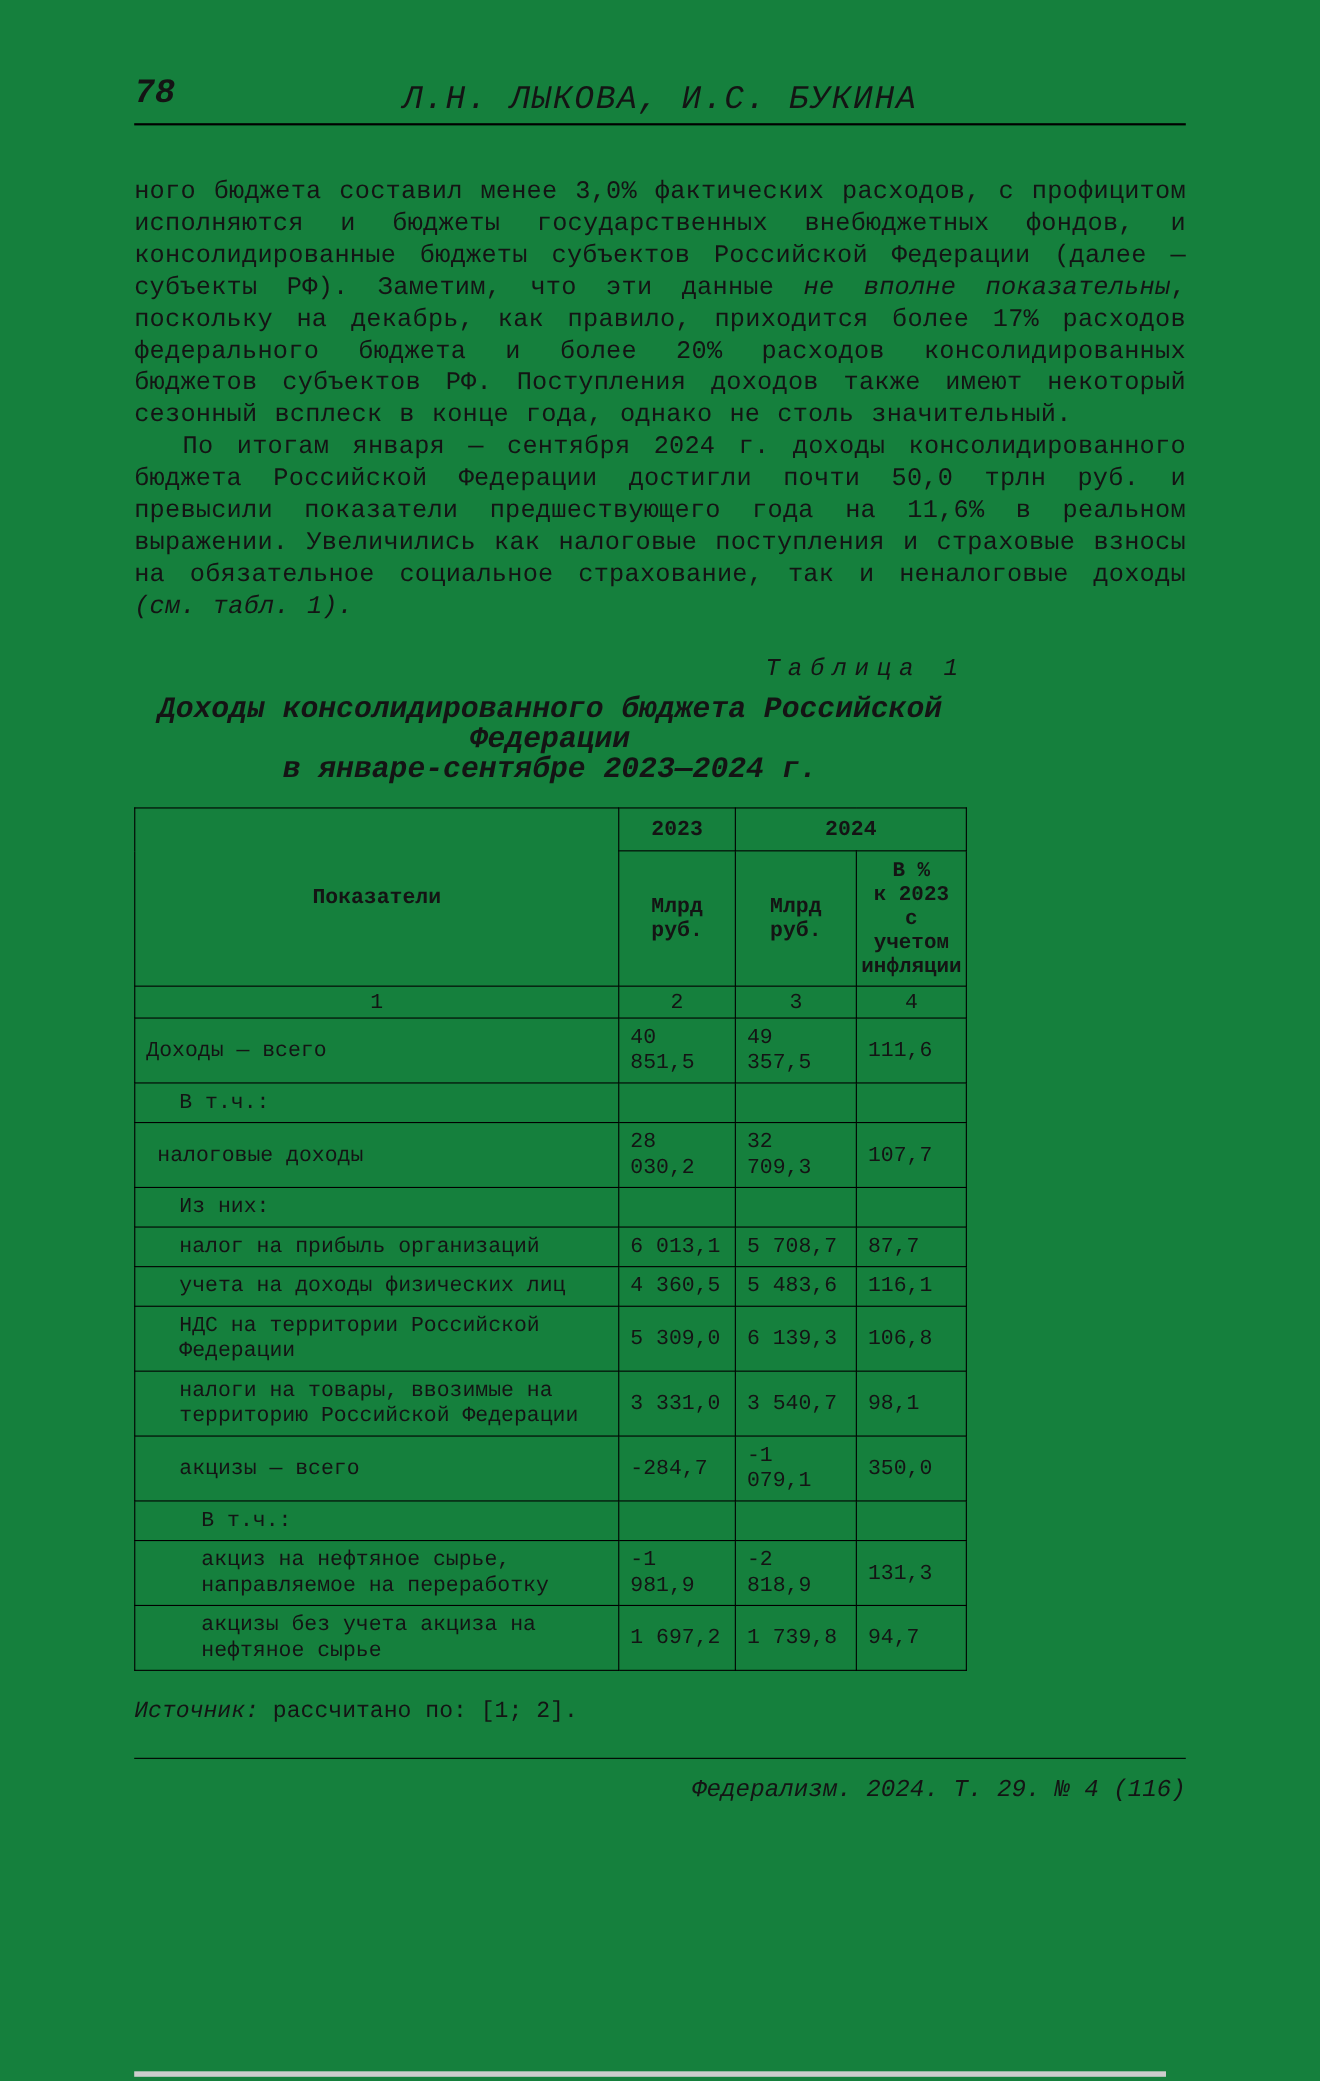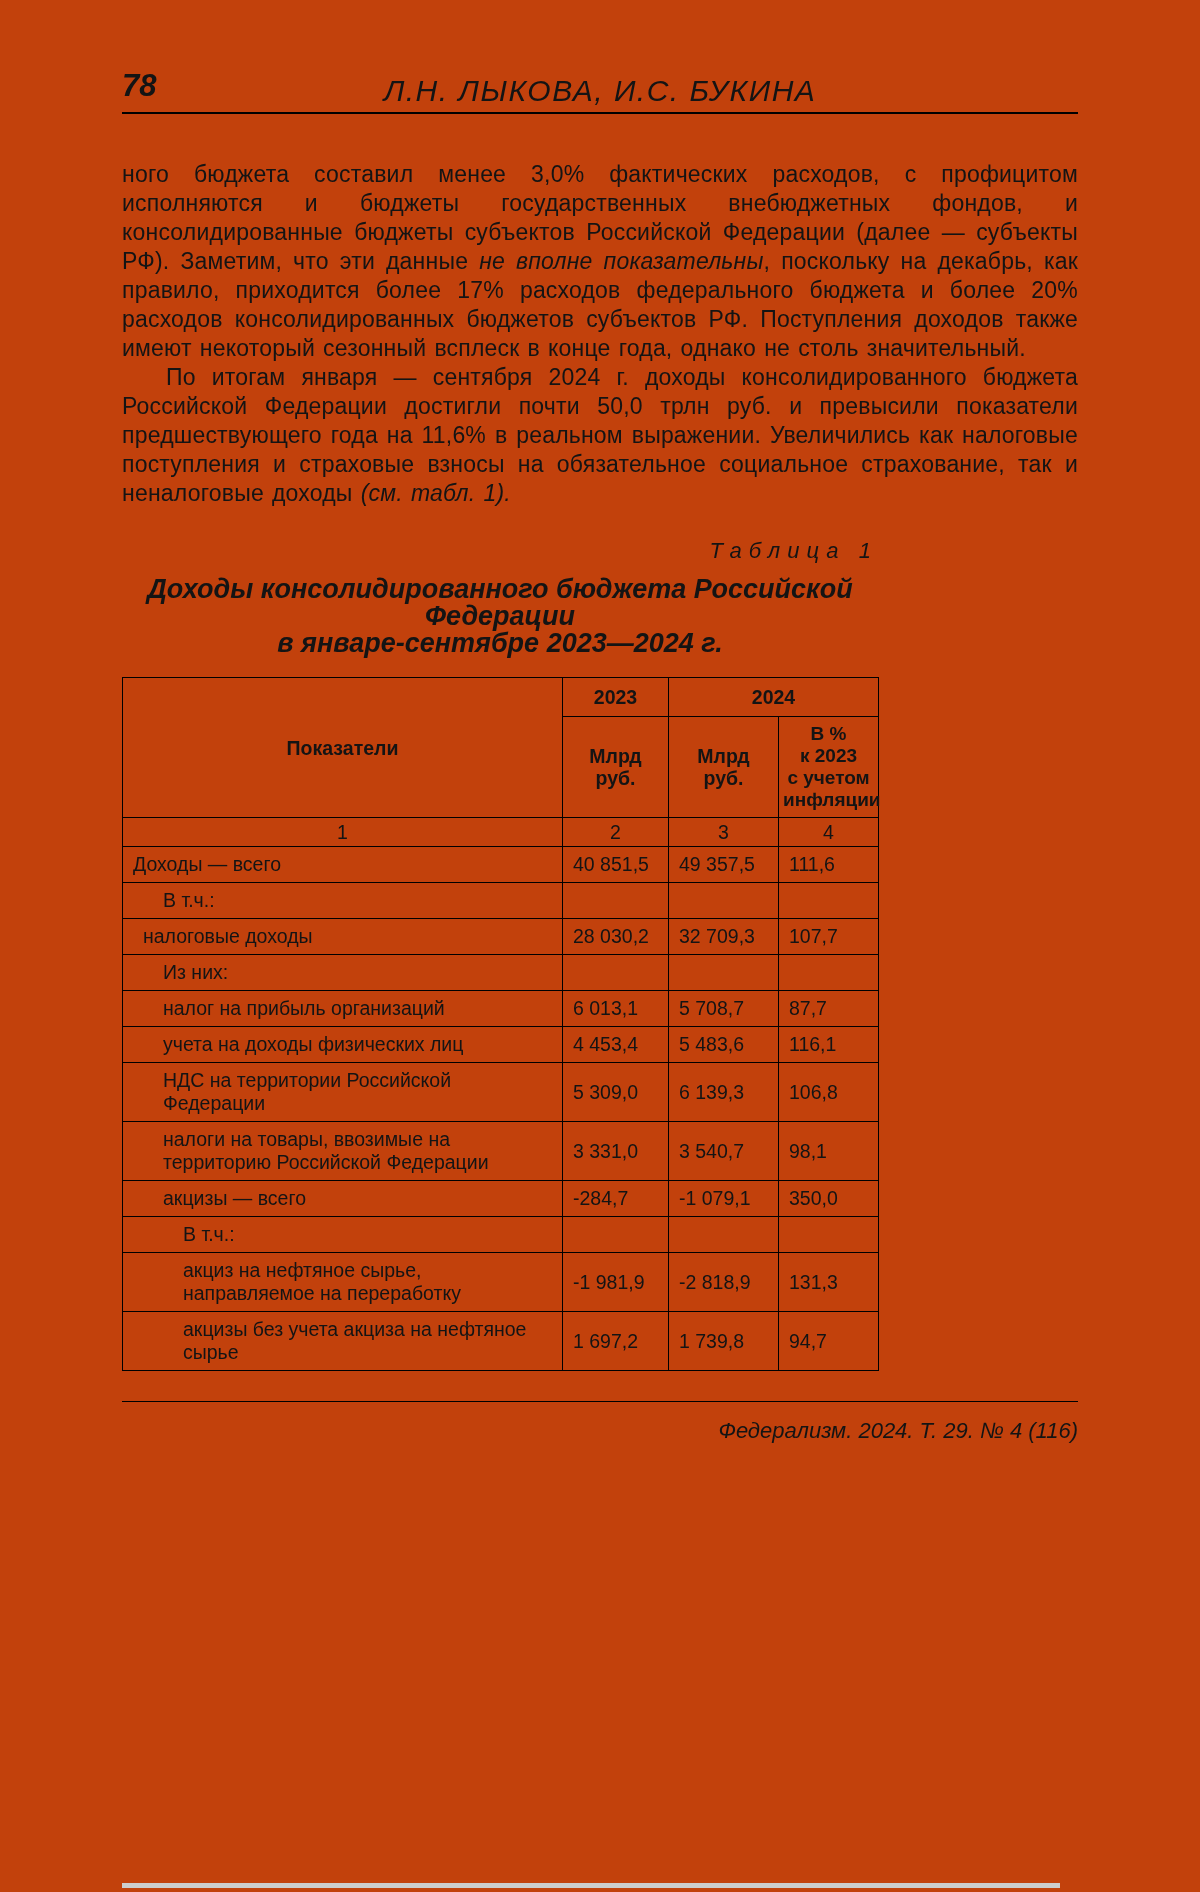--- a/index.html
+++ b/index.html
@@ -1,22 +1,22 @@
 <!DOCTYPE html>
 <html><head>
 <meta charset="utf-8">
 <style>
   * { margin: 0; padding: 0; box-sizing: border-box; }
   html, body { background: #e9e9e9; }
   .page {
     width: 1200px; height: 1892px;
     margin: 0 auto;
-    background: #c2410c;
+    background: #15803d;
     color: #141414;
-    font-family: Liberation Sans, sans-serif;
+    font-family: Liberation Mono, monospace;
     position: relative;
     padding: 68px 122px 0 122px;
     overflow: hidden;
   }
   
   .running-head { position: relative; height: 38px; }
   .pageno {
     position: absolute; left: 0; top: 0;
     font-size: 31px; font-weight: bold; font-style: italic;
   }
@@ -165,21 +165,21 @@
             <td class="num"></td>
           </tr>
           <tr>
             <td class="lbl ind2">налог на прибыль организаций</td>
             <td class="num">6 013,1</td>
             <td class="num">5 708,7</td>
             <td class="num">87,7</td>
           </tr>
           <tr>
             <td class="lbl ind2">учета на доходы физических лиц</td>
-            <td class="num">4 453,4</td>
+            <td class="num">4 360,5</td>
             <td class="num">5 483,6</td>
             <td class="num">116,1</td>
           </tr>
           <tr>
             <td class="lbl ind2">НДС на территории Российской Федерации</td>
             <td class="num">5 309,0</td>
             <td class="num">6 139,3</td>
             <td class="num">106,8</td>
           </tr>
           <tr>
@@ -209,20 +209,21 @@
           <tr>
             <td class="lbl ind3">акцизы без учета акциза на нефтяное сырье</td>
             <td class="num">1 697,2</td>
             <td class="num">1 739,8</td>
             <td class="num">94,7</td>
           </tr>
         </tbody>
       </table>
     </div>
 
+    <p class="source"><em>Источник:</em><span> рассчитано по: [1; 2].</span></p>
 
   </main>
 
   <div class="footrule"></div>
   <div class="pagefooter">Федерализм. 2024. Т. 29. № 4 (116)</div>
 
   <div class="scan-bar"></div>
 </div>
 
 </body></html>

